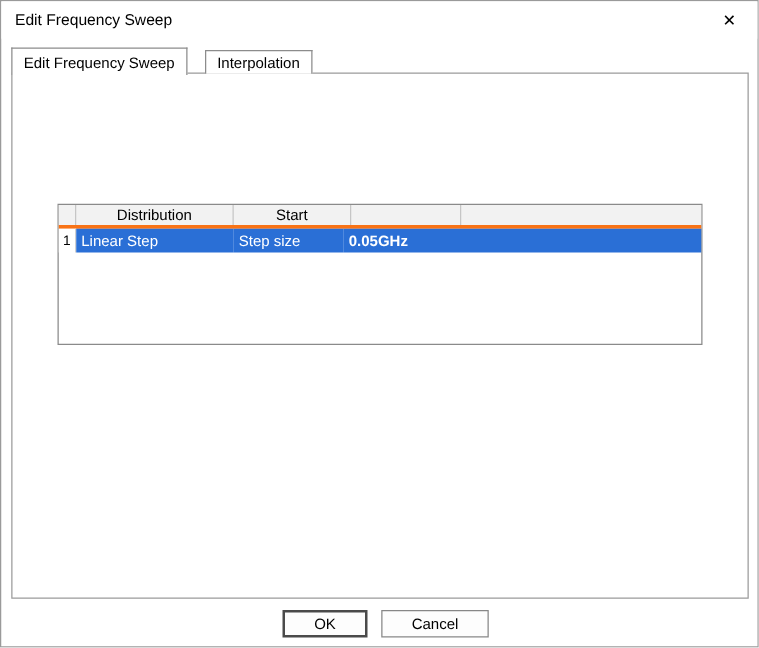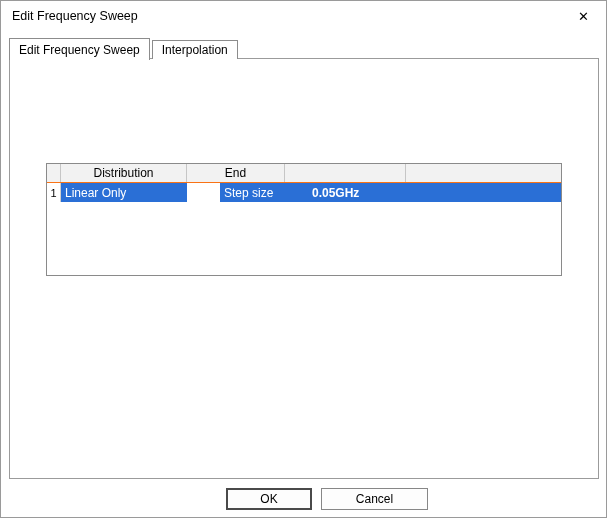--- a/index.html
+++ b/index.html
@@ -20,21 +20,21 @@
   .close-btn {
     position:absolute; right:0; top:0; width:45px; height:30px;
     display:flex; align-items:center; justify-content:center;
     font-size:13px; cursor:default;
   }
 
   
   .tabstrip { position:absolute; left:8px; top:36px; height:22px; display:flex; align-items:flex-end; z-index:3; }
   .tab { background:#fff; border:1px solid #8c8c8c; border-bottom:none; padding:0 9px; display:flex; align-items:center; }
   .tab.active { height:22px; margin-bottom:-1px; z-index:4; }
-  .tab.inactive { height:19px; margin-left:2px; }
+  .tab.inactive { height:19px; margin-left:14px; }
 
   .panel {
     position:absolute; left:8px; top:57px; width:590px; height:421px;
     border:1px solid #9b9b9b; background:#fff; z-index:1;
   }
 
   .lbl { position:absolute; white-space:nowrap; }
 
   .textinput {
     position:absolute; border:1px solid #7f7f7f; background:#fff;
@@ -71,26 +71,26 @@
 
   .group { position:absolute; border:1px solid #a6a6a6; }
   .group-title {
     position:absolute; top:-8px; left:8px; background:#fff; padding:0 4px; white-space:nowrap;
   }
   .group.disabled { border-color:#cacaca; }
   .group.disabled .group-title { color:#9b9b9b; }
 
   
   .sweep-table { position:absolute; left:45px; top:162px; width:516px; height:113px; border:1px solid #8a8a8a; background:#fff; z-index:2; }
-  .thead { display:flex; height:19px; background:#f2f2f2; border-bottom:1px solid #f97316; }
+  .thead { display:flex; height:19px; background:#f2f2f2; border-bottom:3px solid #f97316; }
   .th { border-right:1px solid #c6c6c6; display:flex; align-items:center; justify-content:center; overflow:hidden; }
   .trow { display:flex; height:19px; }
   .rownum { width:14px; background:#fff; border-right:1px solid #cfcfcf; display:flex; align-items:center; justify-content:center; font-size:11px; }
   .td { background:var(--sel,#2a6fd6); color:#fff; display:flex; align-items:center; padding:0 4px; overflow:hidden; white-space:nowrap; }
-  .w0 { width:14px; } .w1 { width:126px; } .w2 { width:94px; } .w3 { width:98px; } .w4 { width:88px;margin-left:33px; } .w5 { flex:1;font-weight:bold; }
+  .w0 { width:14px; } .w1 { width:126px; } .w2 { width:94px; } .w3 { width:98px; } .w4 { width:88px; } .w5 { flex:1;font-weight:bold; }
 
   .btn {
     position:absolute; height:22px; background:#fdfdfd; border:1px solid #878787;
     display:flex; align-items:center; justify-content:center; white-space:nowrap; cursor:default;
   }
   .btn.disabled { color:#9e9e9e; border-color:#bcbcbc; }
   .btn.default { border:2px solid #4a4a4a; }
 </style>
 </head>
 <body>
@@ -138,27 +138,27 @@
   </div>
 
   <div class="group" style="left:30px; top:149px; width:546px; height:158px;">
     <span class="group-title">Frequency Sweeps [401 points defined]</span>
   </div>
 
   <div class="sweep-table">
     <div class="thead">
       <div class="th w0"></div>
       <div class="th w1">Distribution</div>
-      <div class="th w3">End</div>
+      <div class="th w2">Start</div>
       <div class="th w4"></div>
       <div class="th w5" style="border-right:none;"></div>
     </div>
     <div class="trow">
       <div class="rownum">1</div>
-      <div class="td w1">Linear Only</div>
+      <div class="td w1">Linear Step</div>
       <div class="td w4">Step size</div>
       <div class="td w5">0.05GHz</div>
     </div>
   </div>
 
   <div class="btn" style="left:100px; top:283px; width:100px;">Add Above</div>
   <div class="btn" style="left:203px; top:283px; width:100px;">Add Below</div>
   <div class="btn disabled" style="left:306px; top:283px; width:100px;">Delete Selection</div>
   <div class="btn" style="left:409px; top:283px; width:96px;">Preview ...</div>
 
@@ -189,16 +189,16 @@
     <span class="radio"></span>
     <span>Manual</span>
   </div>
   <span class="lbl" style="left:287px; top:446px; color:#9b9b9b;">Allow for frequencies above</span>
   <input class="textinput" style="left: 442px; top: 441px; width: 56px; height: 20px; border-color: rgb(181, 181, 181); color: rgb(111, 111, 111);" value="1">
   <div class="combo disabled" style="left:503px; top:441px; width:57px; height:20px;">
     <span class="combo-text">MHz</span>
     <span class="combo-arrow">▼</span>
   </div>
 
-  <div class="btn default" style="left:225px; top:487px; width:86px;">OK</div>
-  <div class="btn" style="left:320px; top:487px; width:107px;">Cancel</div>
+  <div class="btn default" style="left:225px; top:487px; width:68px;">OK</div>
+  <div class="btn" style="left:304px; top:487px; width:86px;">Cancel</div>
 
 </div>
 
 </body></html>

